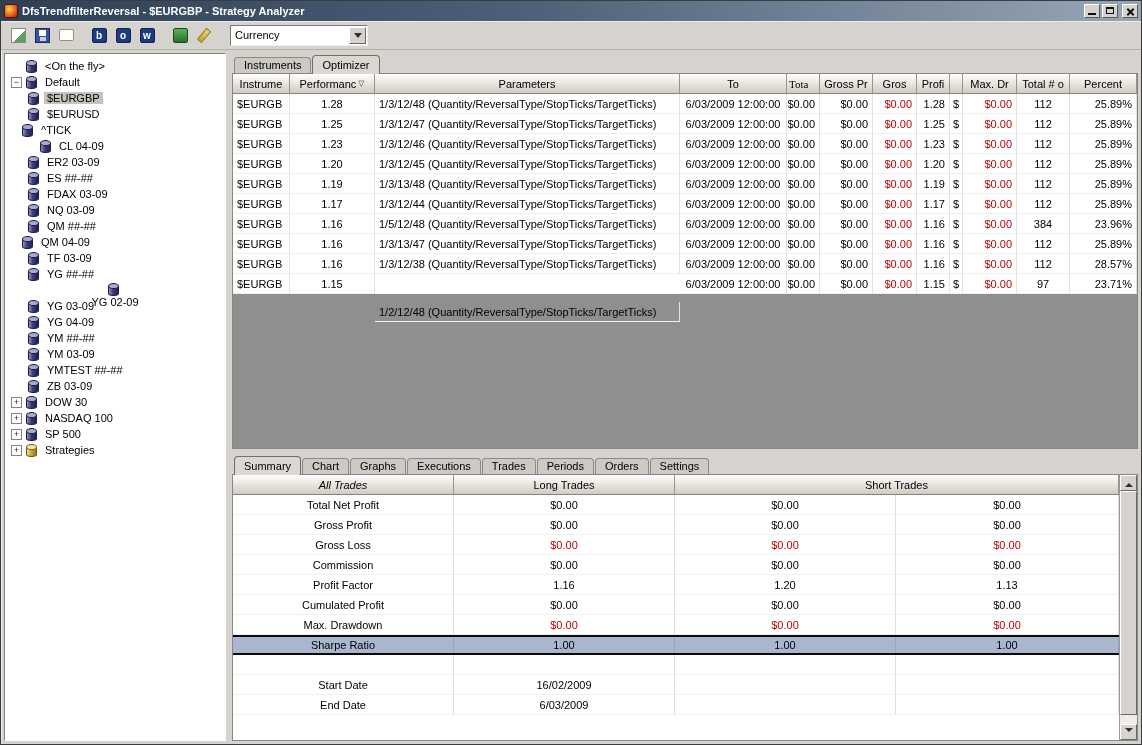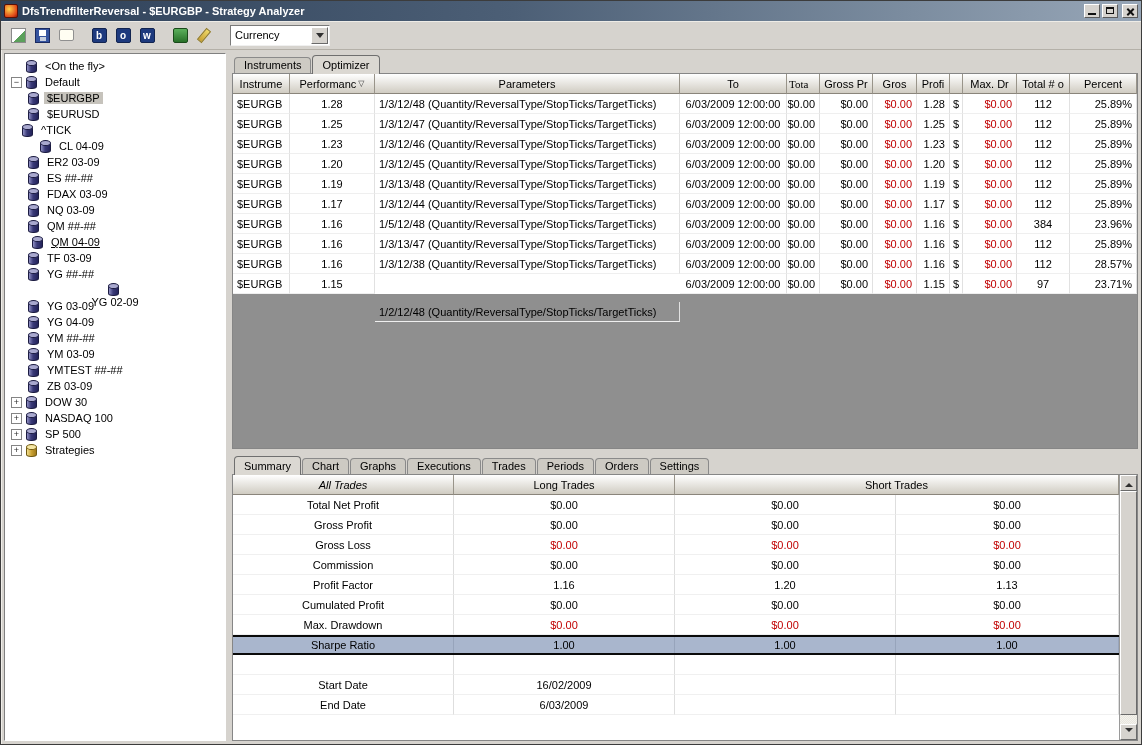--- a/index.html
+++ b/index.html
@@ -37,21 +37,21 @@
          font-size:10px; font-weight:bold; box-sizing:border-box; }
   .new-chart-icon { background:linear-gradient(135deg,#ffffff 55%, #5ba05b 55%); border:1px solid #8a8a8a; }
   .save-icon { background:#35539e; border:1px solid #1a2a60; }
   .save-icon::before { content:''; position:absolute; top:1px; left:3px; right:3px; height:6px; background:#fff; }
   .save-icon::after  { content:''; position:absolute; bottom:1px; left:4px; width:6px; height:4px; background:#c6cede; }
   .comment-icon { height:12px; width:15px; background:#fffef2; border:1px solid #909090; border-radius:2px; }
   .tbi[class*="letter-"] { background:#1e3a7e; color:#fff; border:1px solid #122450; border-radius:2px; }
   .run-icon { background:linear-gradient(#5cb05c,#287028); border:1px solid #1a4a1a; border-radius:2px; }
   .edit-icon::before { content:''; width:4px; height:13px; background:linear-gradient(#eed868,#c8a030);
                        border:1px solid #917a22; transform:rotate(40deg); display:block; }
-  .combo { width:100px; height:21px; margin-left:14px; box-sizing:border-box; display:flex; align-items:center;
+  .combo { width:138px; height:21px; margin-left:14px; box-sizing:border-box; display:flex; align-items:center;
            background:#fff; border:1px solid; border-color:#7a7a7a #f0f0f0 #f0f0f0 #7a7a7a; }
   .combo-text { flex:1; font-size:11px; padding:0 4px; white-space:nowrap; overflow:hidden; }
   .combo-btn { width:17px; height:17px; margin-right:1px; background:#d6d3ce; border:1px solid;
                border-color:#fff #6a6a6a #6a6a6a #fff; display:flex; align-items:center; justify-content:center; box-sizing:border-box;}
   .tri-down { width:0; height:0; border:4px solid transparent; border-top:5px solid #303030; margin-top:4px; }
   .tri-up   { width:0; height:0; border:4px solid transparent; border-bottom:5px solid #303030; margin-bottom:4px; }
 
   
   .content { flex:1; min-height:0; display:flex; padding:3px; }
   .tree-panel { width:222px; flex:none; background:#fff; overflow:hidden;
@@ -215,21 +215,21 @@
           <span class="tree-label">FDAX 03-09</span>
         </div>
         <div class="tree-row" style="padding-left: 22px;">
           <span class="tree-icon instrument"></span>
           <span class="tree-label">NQ 03-09</span>
         </div>
         <div class="tree-row" style="padding-left: 22px;">
           <span class="tree-icon instrument"></span>
           <span class="tree-label">QM ##-##</span>
         </div>
-        <div class="tree-row" style="padding-left: 26px; text-decoration: underline;">
+        <div class="tree-row" style="padding-left: 16px;">
           <span class="tree-icon instrument"></span>
           <span class="tree-label">QM 04-09</span>
         </div>
         <div class="tree-row" style="padding-left: 22px;">
           <span class="tree-icon instrument"></span>
           <span class="tree-label">TF 03-09</span>
         </div>
         <div class="tree-row" style="padding-left: 22px;">
           <span class="tree-icon instrument"></span>
           <span class="tree-label">YG ##-##</span>

